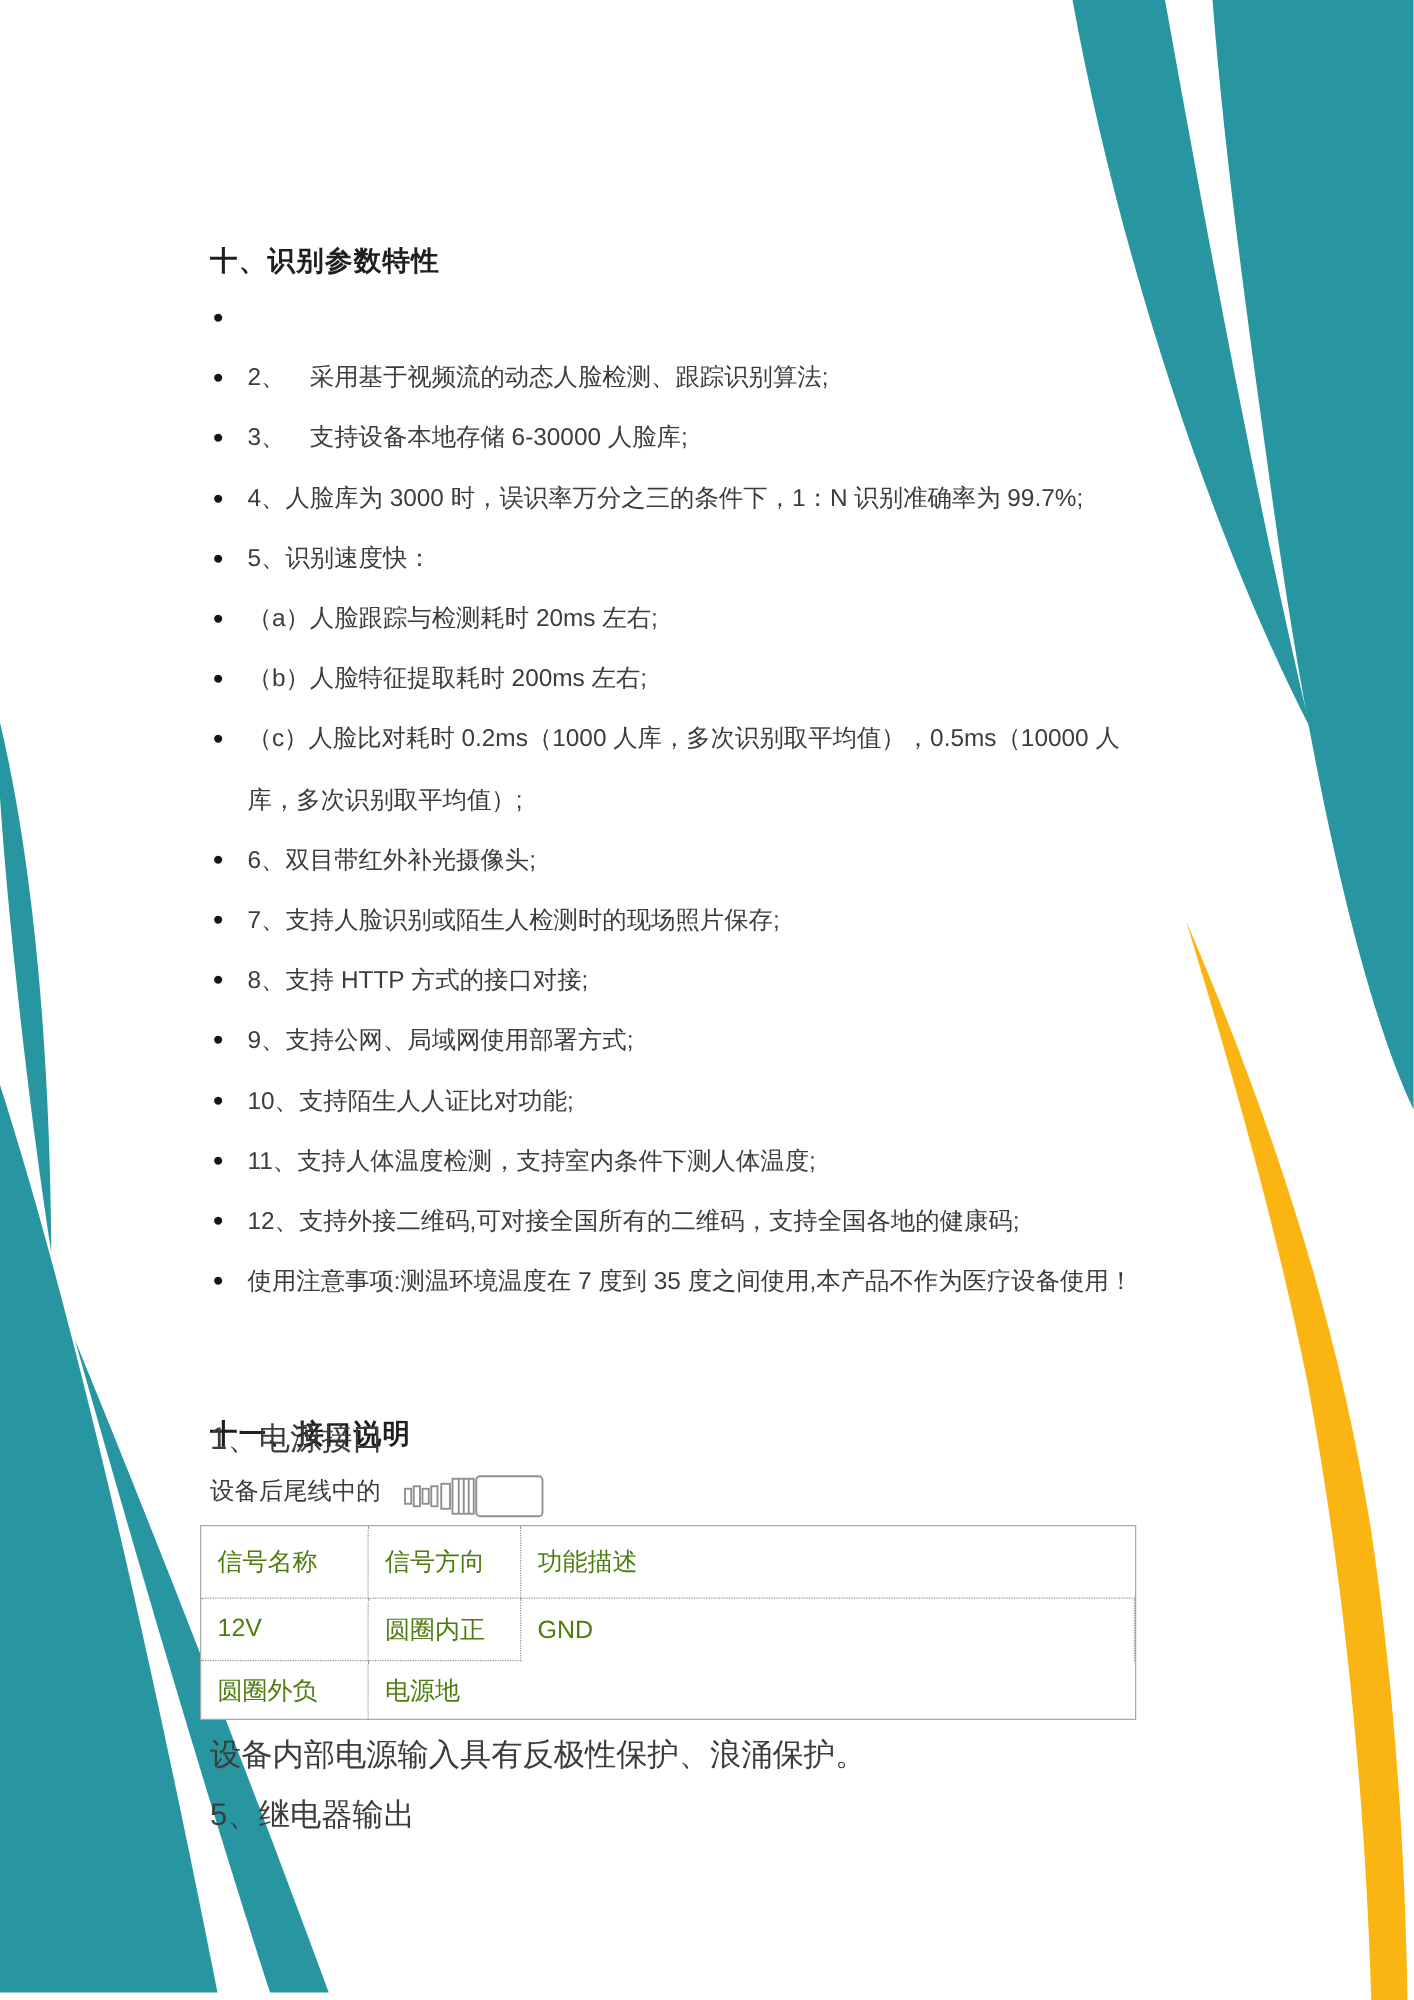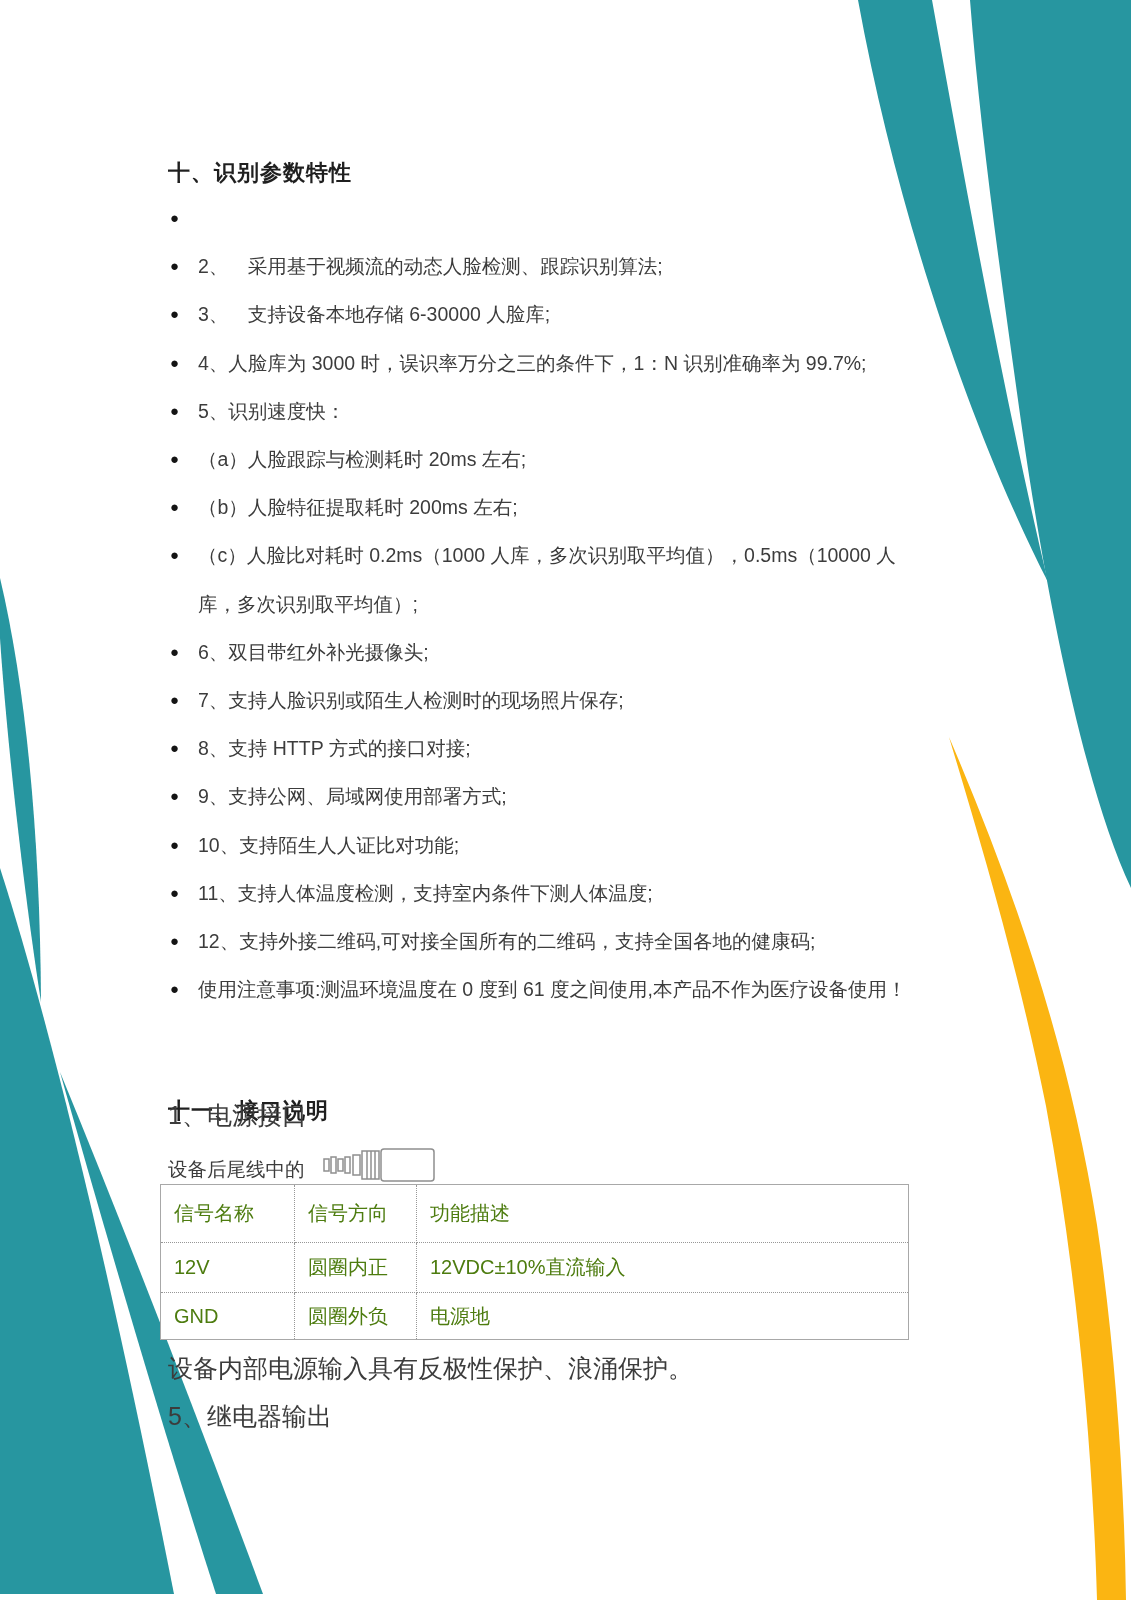--- a/index.html
+++ b/index.html
@@ -2,42 +2,42 @@
 <html><head>
 <meta charset="utf-8">
 <style>
   html,body{margin:0;padding:0;}
   body{
     width:1131px;height:1600px;position:relative;overflow:hidden;
     background:#ffffff;
     font-family:"Liberation Sans","DejaVu Sans",sans-serif;
     color:#3c3c3c;
   }
-  .abs{position:absolute;}
+  .abs{position:absolute;margin-top:36px;}
   
   #deco{position:absolute;left:0;top:0;width:1131px;height:1600px;z-index:0;}
   
   #content{position:absolute;left:0;top:0;width:1131px;height:1600px;z-index:1;}
   .h1{
     font-size:22px;font-weight:bold;color:#1f1f1f;letter-spacing:1px;
     white-space:nowrap;
   }
   .li{
     left:170px;height:26px;display:flex;align-items:flex-start;
     font-size:19.5px;line-height:24px;white-space:nowrap;
   }
   .li .bul{
     display:inline-block;width:28px;font-size:15px;line-height:24px;color:#141414;
     flex:0 0 28px;
   }
   .li .txt{white-space:pre;}
   .plain{font-size:25px;line-height:25px;white-space:nowrap;}
   
   .powerline{
-    left:168px;top:1143px;height:40px;display:flex;align-items:flex-end;
+    left:168px;top:1143px;height:40px;display:flex;align-items:flex-start;
     font-size:19.5px;white-space:nowrap;
   }
   .powerline .conn{margin:0 22px 0 18px;}
   
   .sigtable{
     left:160px;top:1184px;width:749px;height:156px;
     border:1px solid #a8a8a8;box-sizing:border-box;
     display:grid;
     grid-template-columns:134px 122px 491px;
     grid-template-rows:58px 50px 46px;
@@ -136,21 +136,21 @@
   <div class="abs li" style="top:881px">
       <span class="bul">●</span>
       <span class="txt">11、支持人体温度检测，支持室内条件下测人体温度;</span>
     </div>
   <div class="abs li" style="top:929px">
       <span class="bul">●</span>
       <span class="txt">12、支持外接二维码,可对接全国所有的二维码，支持全国各地的健康码;</span>
     </div>
   <div class="abs li" style="top:977px">
       <span class="bul">●</span>
-      <span class="txt">使用注意事项:测温环境温度在 0 度到 61 度之间使用,本产品不作为医疗设备使用！</span>
+      <span class="txt">使用注意事项:测温环境温度在 7 度到 35 度之间使用,本产品不作为医疗设备使用！</span>
     </div>
 
   <div class="abs h1" style="left:168px;top:1096px">十一、接口说明</div>
 
   <div class="abs plain" style="left:168px;top:1103px">1、电源接口</div>
 
   <div class="abs powerline">
     <span>设备后尾线中的</span>
 
     <svg class="conn" width="114" height="36" viewBox="0 0 114 36">
@@ -169,21 +169,20 @@
     </svg>
   </div>
 
   <div class="abs sigtable">
     <div class="cell">信号名称</div>
     <div class="cell">信号方向</div>
     <div class="cell lastcol">功能描述</div>
 
     <div class="cell">12V</div>
     <div class="cell">圆圈内正</div>
-    <div class="cell lastcol">12VDC±10%直流输入</div>
 
     <div class="cell lastrow">GND</div>
     <div class="cell lastrow">圆圈外负</div>
     <div class="cell lastrow lastcol">电源地</div>
   </div>
 
   <div class="abs plain" style="left:168px;top:1356px">设备内部电源输入具有反极性保护、浪涌保护。</div>
 
   <div class="abs plain" style="left:168px;top:1404px">5、继电器输出</div>
 

